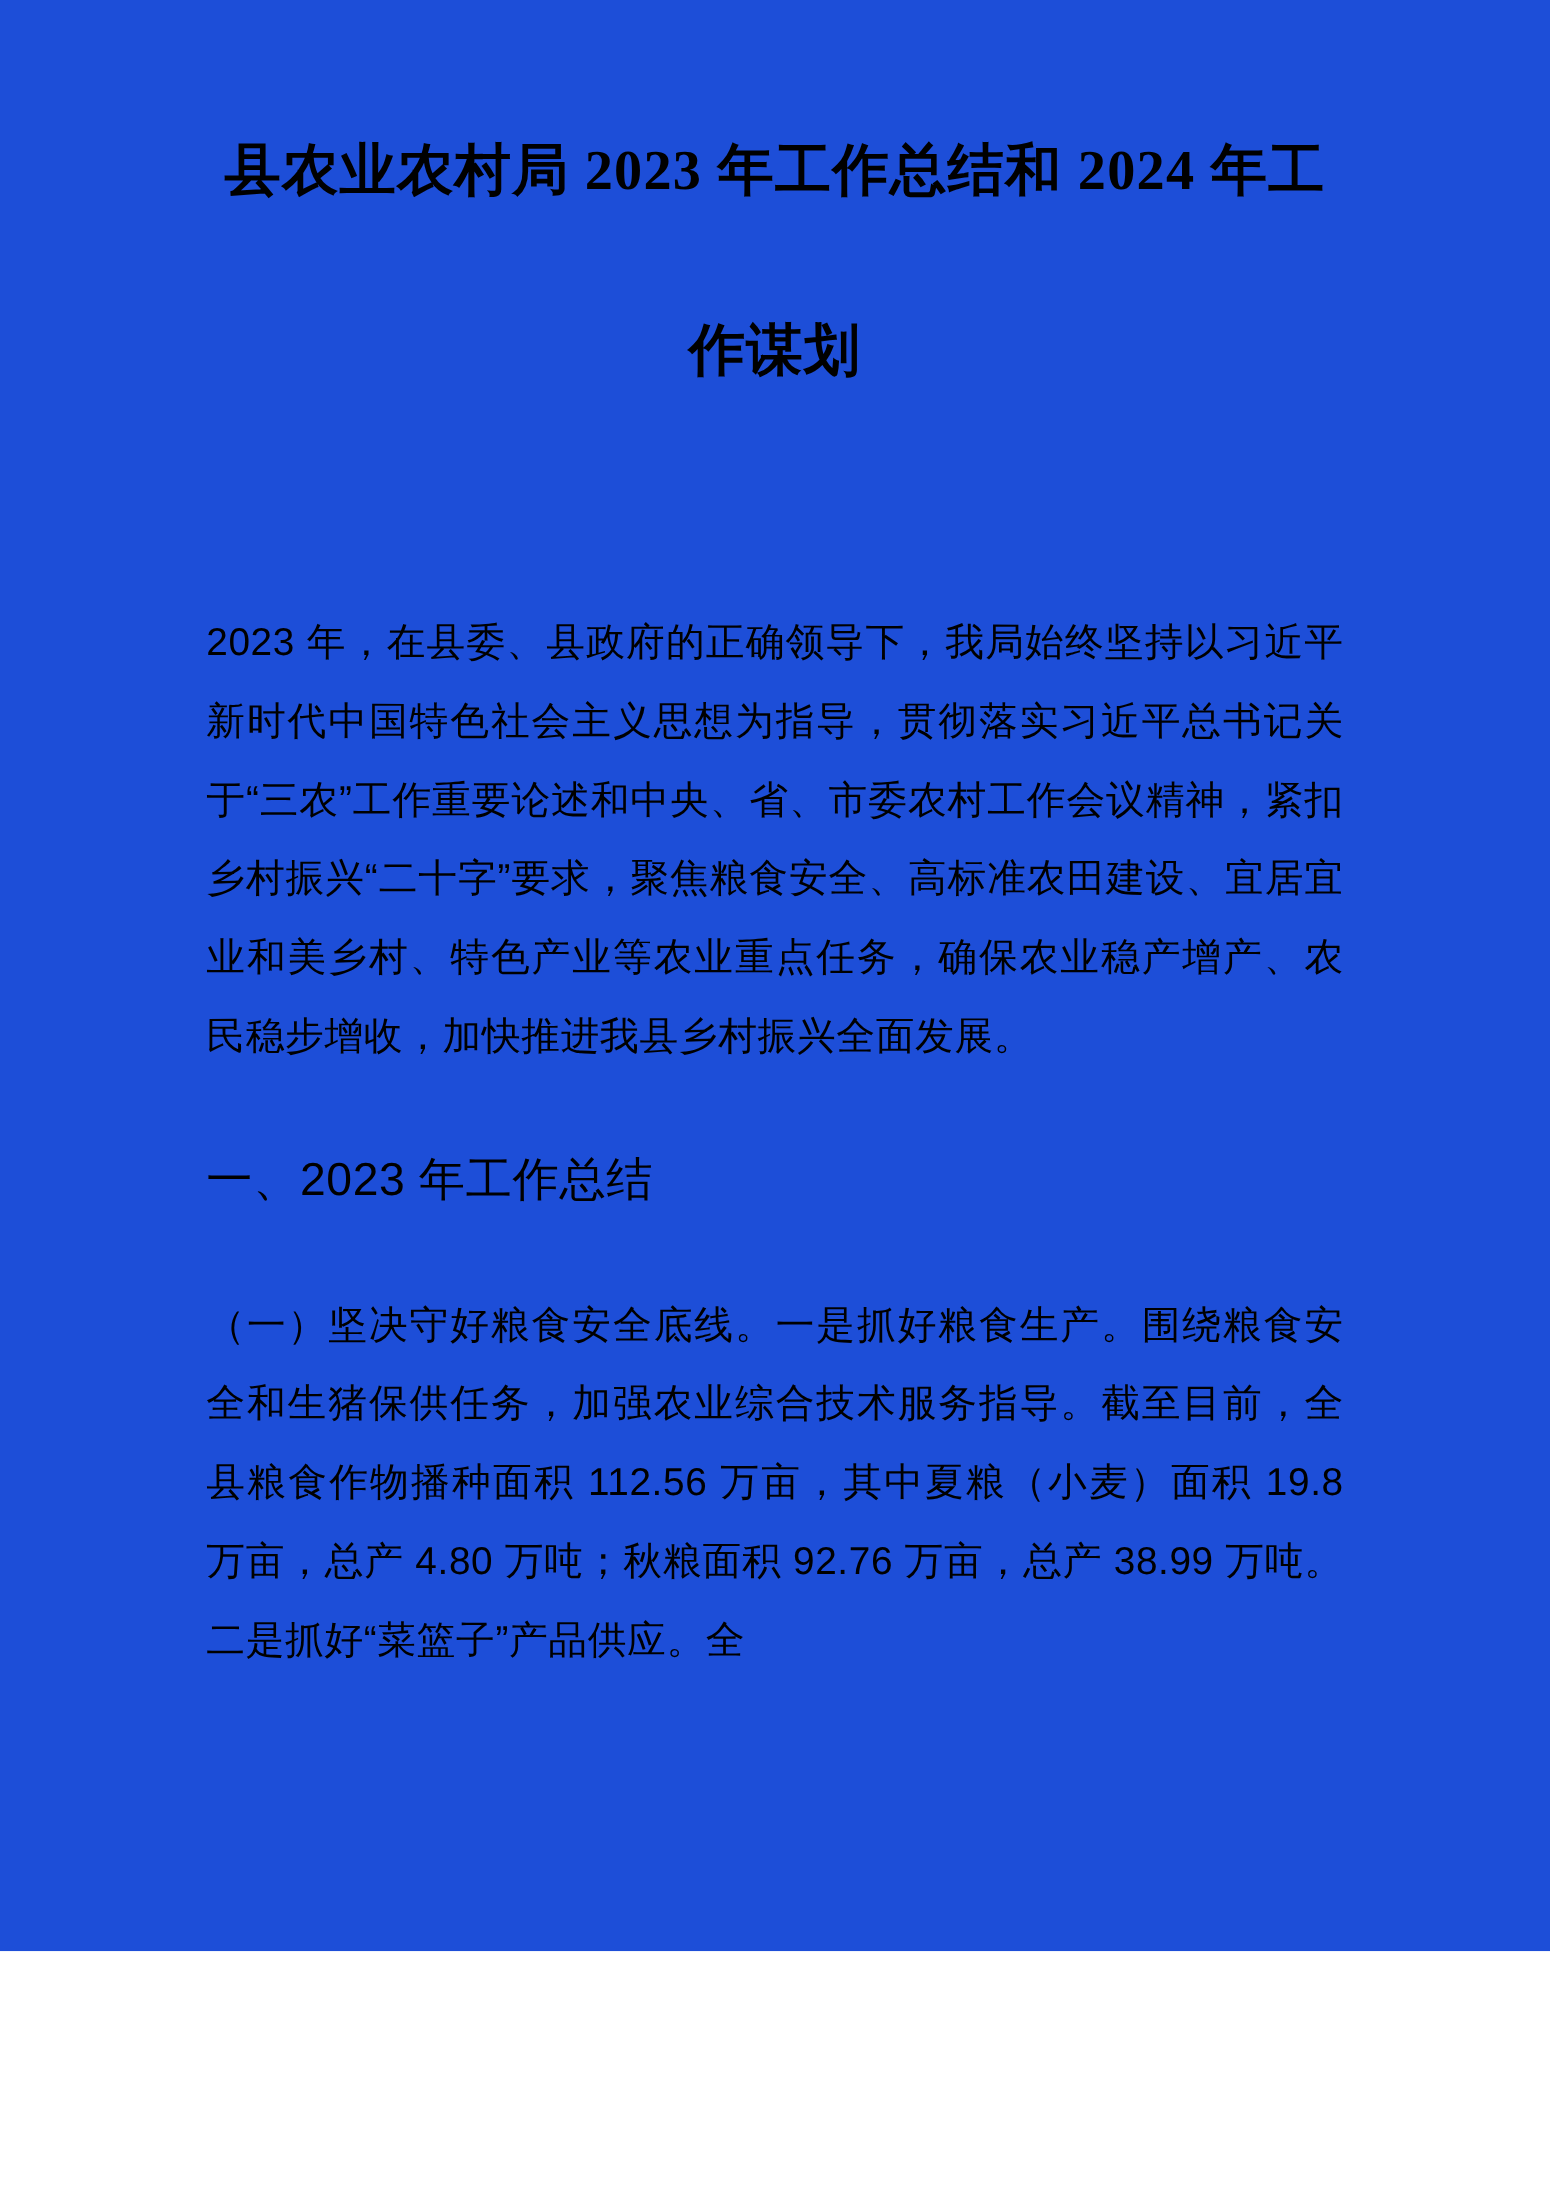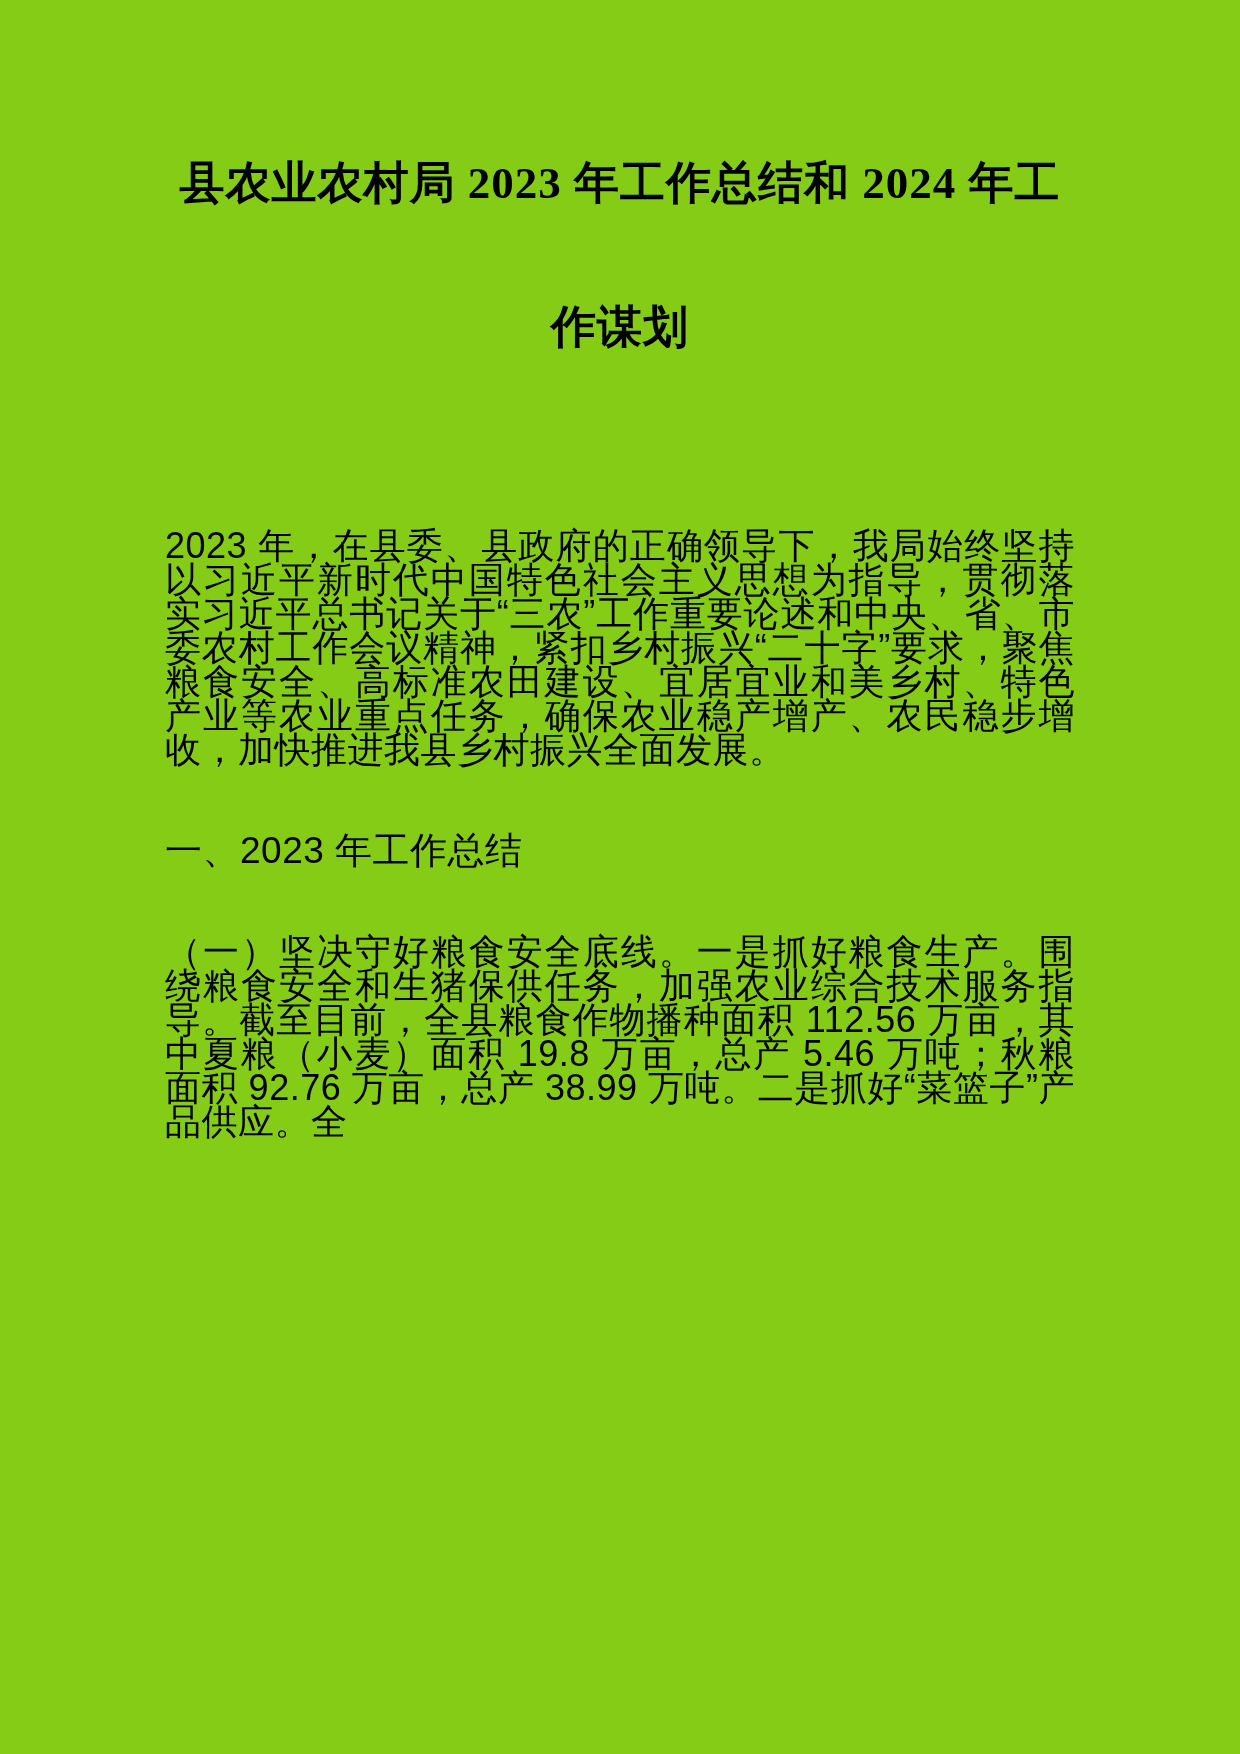--- a/index.html
+++ b/index.html
@@ -8,40 +8,40 @@
     background: #ffffff;
   }
 
   body {
     font-family: "Liberation Sans", sans-serif;
     color: #000000;
   }
 
   .page {
     width: 1240px;
-    height: 1754px;
+    height: 1561px;
     margin: 0 auto;
-    background: #84cc16;
-    padding: 111px 165px 0 165px;
+    background: #1d4ed8;
+    padding: 64px 165px 0 165px;
     overflow: hidden;
   }
 
   .doc-title {
     font-size: 45px;
     font-weight: bold;
     text-align: center;
     line-height: 3.2;
     letter-spacing: 1px;
     margin-bottom: 130px;
     font-family: "Liberation Serif", "Liberation Sans", serif;
   }
 
   .para {
-    font-size: 36px;
-    line-height: 34px;
+    font-size: 31px;
+    line-height: 63px;
     text-align: justify;
     text-justify: inter-ideograph;
     letter-spacing: 0.5px;
     margin: 0;
   }
 
   .para + .para {
     margin-top: 55px;
   }
 
@@ -57,15 +57,15 @@
 <body>
 
 <div class="page">
 
   <h1 class="doc-title">县农业农村局 2023 年工作总结和 2024 年工作谋划</h1>
 
   <p class="para">2023 年，在县委、县政府的正确领导下，我局始终坚持以习近平新时代中国特色社会主义思想为指导，贯彻落实习近平总书记关于“三农”工作重要论述和中央、省、市委农村工作会议精神，紧扣乡村振兴“二十字”要求，聚焦粮食安全、高标准农田建设、宜居宜业和美乡村、特色产业等农业重点任务，确保农业稳产增产、农民稳步增收，加快推进我县乡村振兴全面发展。</p>
 
   <p class="para section-heading">一、2023 年工作总结</p>
 
-  <p class="para">（一）坚决守好粮食安全底线。一是抓好粮食生产。围绕粮食安全和生猪保供任务，加强农业综合技术服务指导。截至目前，全县粮食作物播种面积 112.56 万亩，其中夏粮（小麦）面积 19.8 万亩，总产 5.46 万吨；秋粮面积 92.76 万亩，总产 38.99 万吨。二是抓好“菜篮子”产品供应。全</p>
+  <p class="para">（一）坚决守好粮食安全底线。一是抓好粮食生产。围绕粮食安全和生猪保供任务，加强农业综合技术服务指导。截至目前，全县粮食作物播种面积 112.56 万亩，其中夏粮（小麦）面积 19.8 万亩，总产 4.80 万吨；秋粮面积 92.76 万亩，总产 38.99 万吨。二是抓好“菜篮子”产品供应。全</p>
 
 </div>
 
 </body></html>

